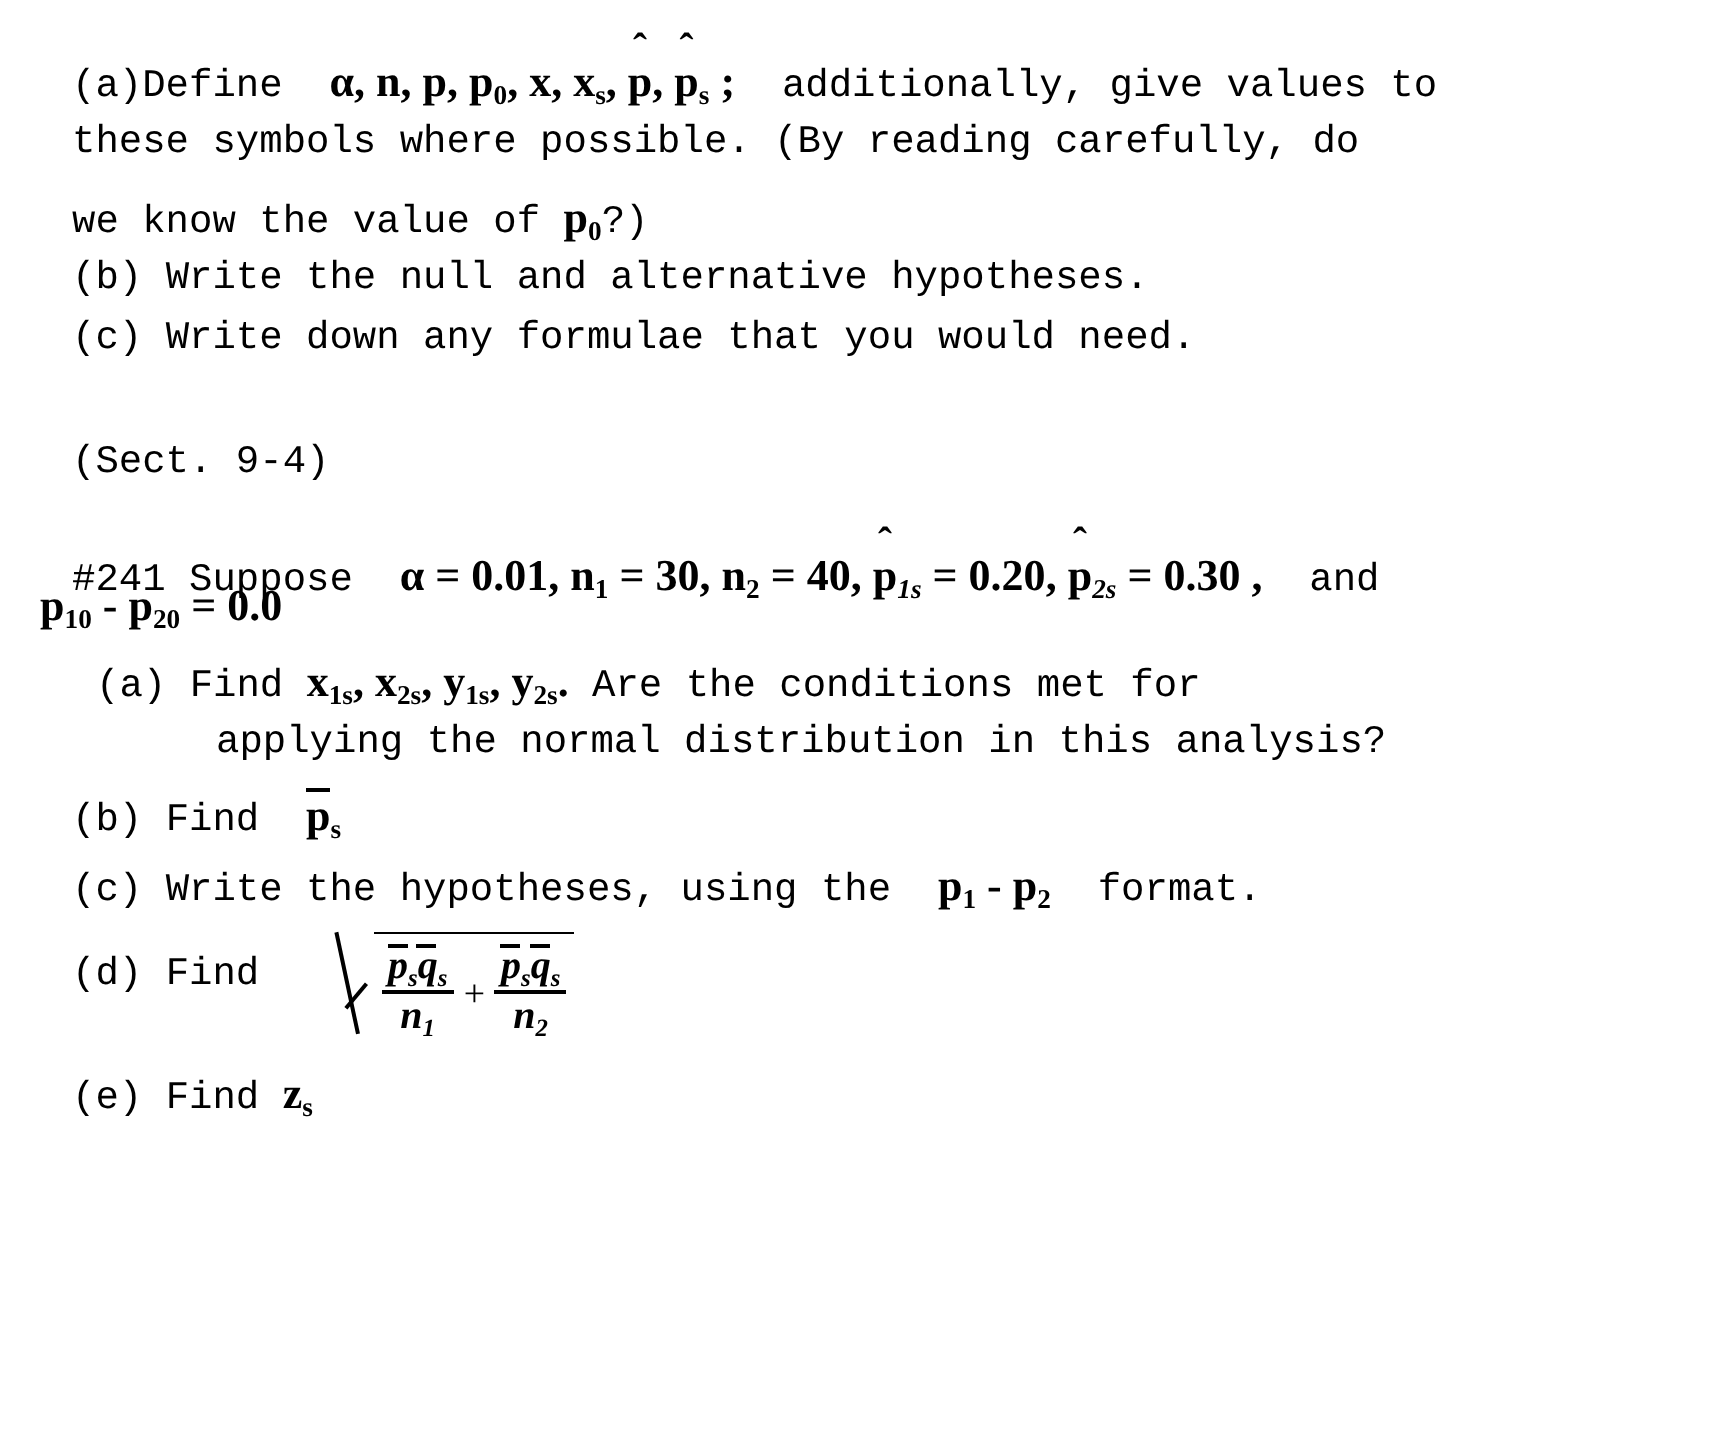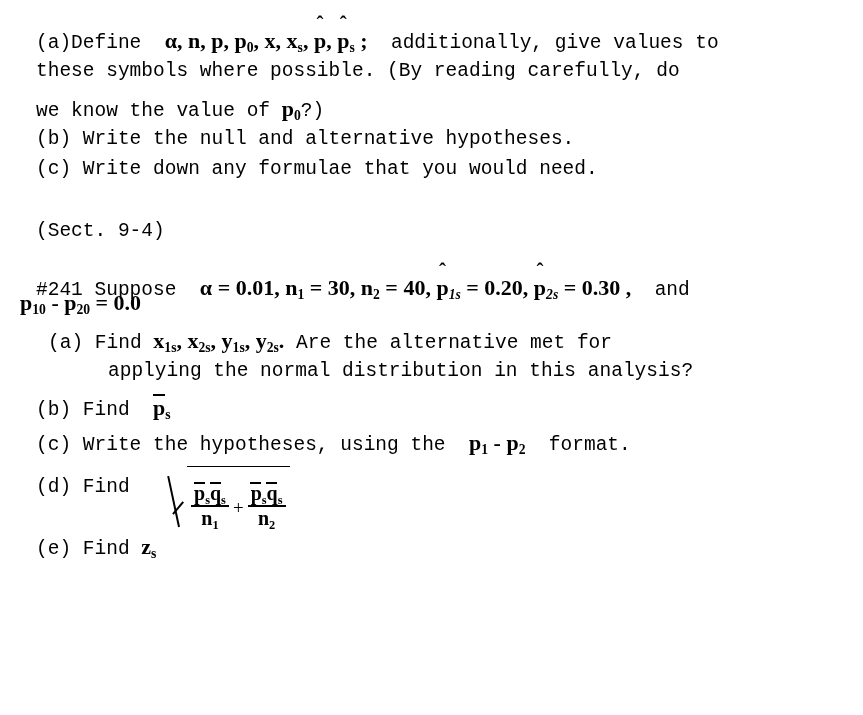--- a/index.html
+++ b/index.html
@@ -115,23 +115,24 @@
     bottom: 15px;
     width: 1.6px;
     height: 16px;
     background: #000;
     transform-origin: bottom center;
     transform: rotate(40deg);
   }
   .radicand {
     position: relative;
     border-top: 1.8px solid #000;
-    padding: 15px 4px 0 4px;
+    padding: 5px 4px 0 4px;
     display: flex;
     align-items: center;
+    font-style: italic;
   }
   .frac {
     display: inline-flex;
     flex-direction: column;
     align-items: center;
     font-size: 20px;
     line-height: 1.05;
   }
   .frac .fnum {
     padding: 0 3px 1px 3px;
@@ -180,21 +181,21 @@
 
   <div class="row" style="left:36px; top:255px;margin-top:20px;">
     <span class="prose">#241</span><span class="prose"> </span><span class="prose">Suppose</span><span class="prose">  </span><span class="math"><span class="mi">α</span> <span class="num">= 0.01</span>, <span class="mi">n</span><sub>1</sub> <span class="num">= 30</span>, <span class="mi">n</span><sub>2</sub> <span class="num">= 40</span>, <span class="hat-wrap"><span class="hat">̂</span><span class="mi">p</span></span><sub class="ital">1s</sub> <span class="num">= 0.20</span>, <span class="hat-wrap"><span class="hat">̂</span><span class="mi">p</span></span><sub class="ital">2s</sub> <span class="num">= 0.30</span> ,</span><span class="prose">  </span><span class="prose">and</span>
   </div>
 
   <div class="row" style="left:20px; top:290px;">
     <span class="math"><span class="mi">p</span><sub>10</sub> <span class="num">-</span> <span class="mi">p</span><sub>20</sub> <span class="num">= 0.0</span></span>
   </div>
 
   <div class="row" style="left:48px; top:328px;">
-    <span class="prose">(a)</span><span class="prose"> </span><span class="prose">Find</span><span class="prose"> </span><span class="math"><span class="mi">x</span><sub>1s</sub>, <span class="mi">x</span><sub>2s</sub>, <span class="mi">y</span><sub>1s</sub>, <span class="mi">y</span><sub>2s</sub>.</span><span class="prose"> </span><span class="prose">Are the alternative met for</span>
+    <span class="prose">(a)</span><span class="prose"> </span><span class="prose">Find</span><span class="prose"> </span><span class="math"><span class="mi">x</span><sub>1s</sub>, <span class="mi">x</span><sub>2s</sub>, <span class="mi">y</span><sub>1s</sub>, <span class="mi">y</span><sub>2s</sub>.</span><span class="prose"> </span><span class="prose">Are the conditions met for</span>
   </div>
 
   <div class="row prose" style="left:108px; top:362px;">applying the normal distribution in this analysis?</div>
 
   <div class="row" style="left:36px; top:394px;">
     <span class="prose">(b)</span><span class="prose"> </span><span class="prose">Find</span><span class="prose">  </span><span class="math"><span class="bar-wrap"><span class="bar"></span><span class="mi">p</span></span><sub>s</sub></span>
   </div>
 
   <div class="row" style="left:36px; top:430px;">
     <span class="prose">(c)</span><span class="prose"> </span><span class="prose">Write the hypotheses, using the</span><span class="prose">  </span><span class="math"><span class="mi">p</span><sub>1</sub> <span class="num">-</span> <span class="mi">p</span><sub>2</sub></span><span class="prose">  </span><span class="prose">format.</span>

